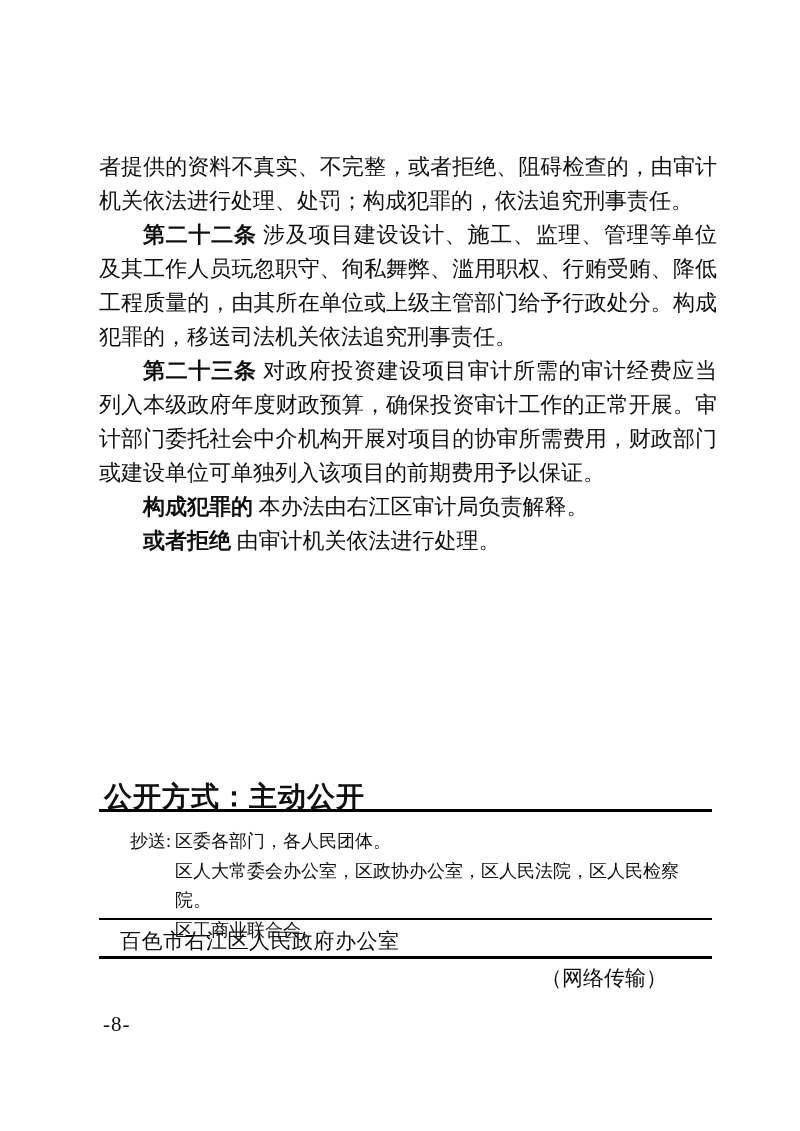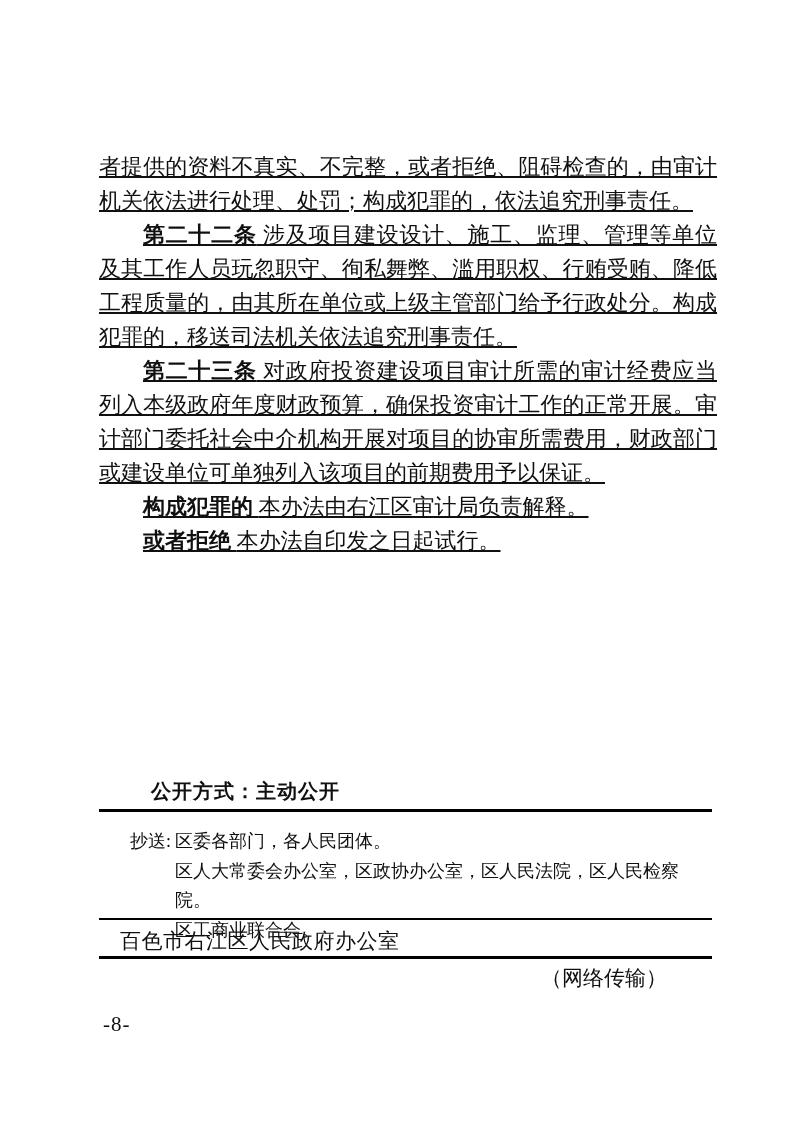--- a/index.html
+++ b/index.html
@@ -17,37 +17,36 @@
   
   .doc-body {
     position: absolute;
     left: 99px;
     top: 150px;
     width: 618px;
     font-size: 22px;
     line-height: 34px;
     text-align: justify;
   }
-  .doc-body p { margin: 0; padding: 0; text-indent: 2em; text-decoration: underline; }
+  .doc-body p { margin: 0; padding: 0; text-indent: 2em; }
   .doc-body p.continuation { text-indent: 0; }
   .term {
     font-weight: bold;
     font-family: "Liberation Sans", "DejaVu Sans", sans-serif;
   }
   
   .disclosure {
     position: absolute;
     left: 104px;
     top: 778px;
     font-family: "Liberation Sans", "DejaVu Sans", sans-serif;
     font-weight: bold;
-    font-size: 20px;
+    font-size: 28px;
     letter-spacing: 1px;
     white-space: nowrap;
-    margin-left: 47px;
   }
   
   .rule { position: absolute; left: 99px; width: 613px; background: #000; }
   .rule-disclosure { top: 809px; height: 3px; }
   .rule-cc { top: 918px; height: 2px; }
   .rule-colophon { top: 956px; height: 3px; }
   
   .cc {
     position: absolute;
     left: 130px;
@@ -97,21 +96,21 @@
 </head>
 <body>
 
 <div class="page">
 
   <div class="doc-body">
     <p class="continuation"><span>者提供的资料不真实、不完整，或者拒绝、阻碍检查的，由审计机关依法进行处理、处罚；构成犯罪的，依法追究刑事责任。</span></p>
     <p><b class="term">第二十二条</b> <span>涉及项目建设设计、施工、监理、管理等单位及其工作人员玩忽职守、徇私舞弊、滥用职权、行贿受贿、降低工程质量的，由其所在单位或上级主管部门给予行政处分。构成犯罪的，移送司法机关依法追究刑事责任。</span></p>
     <p><b class="term">第二十三条</b> <span>对政府投资建设项目审计所需的审计经费应当列入本级政府年度财政预算，确保投资审计工作的正常开展。审计部门委托社会中介机构开展对项目的协审所需费用，财政部门或建设单位可单独列入该项目的前期费用予以保证。</span></p>
     <p><b class="term">构成犯罪的</b> <span>本办法由右江区审计局负责解释。</span></p>
-    <p><b class="term">或者拒绝</b> <span>本办法自印发之日起试行。</span></p>
+    <p><b class="term">或者拒绝</b> <span>由审计机关依法进行处理。</span></p>
   </div>
 
   <div class="disclosure"><span>公开方式：</span><span>主动公开</span></div>
 
   <div class="rule rule-disclosure"></div>
 
   <div class="cc">
     <div class="cc-label">抄送:</div>
     <div class="cc-lines">
       <div>区委各部门，各人民团体。</div>

